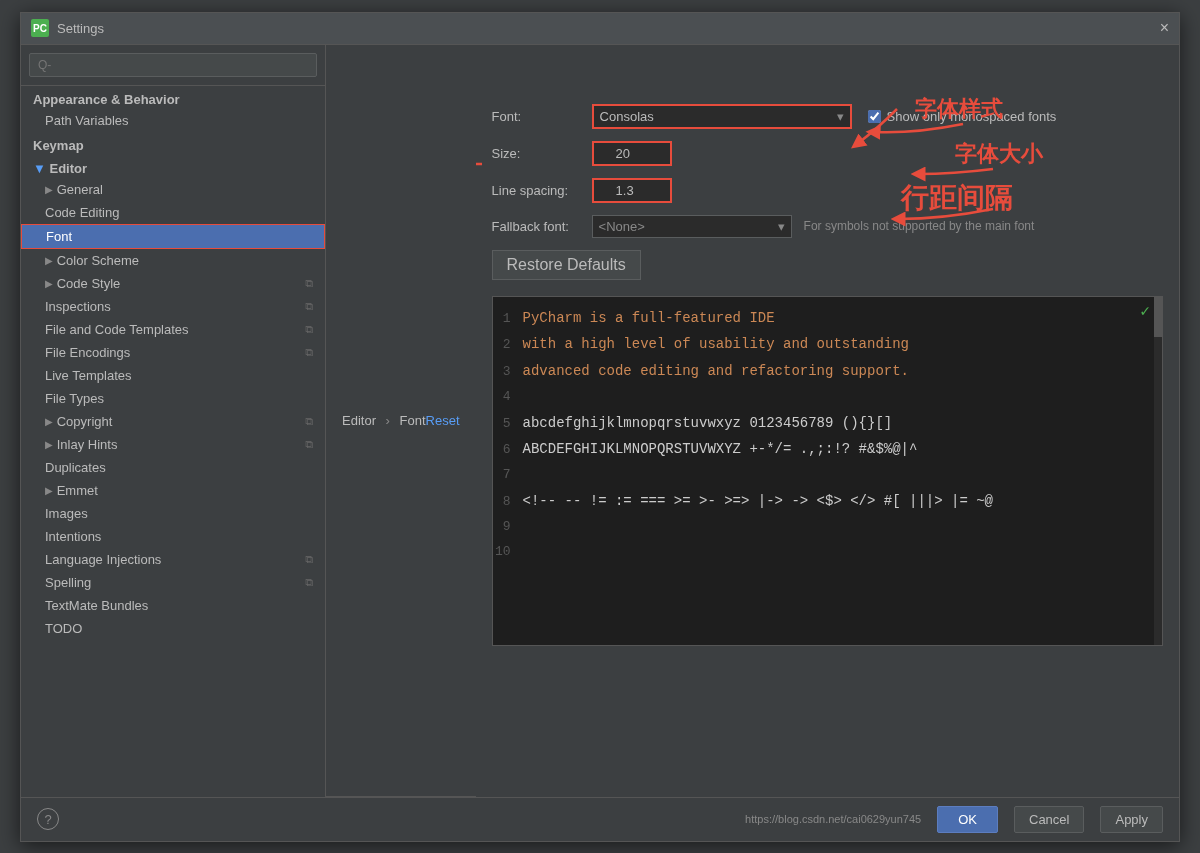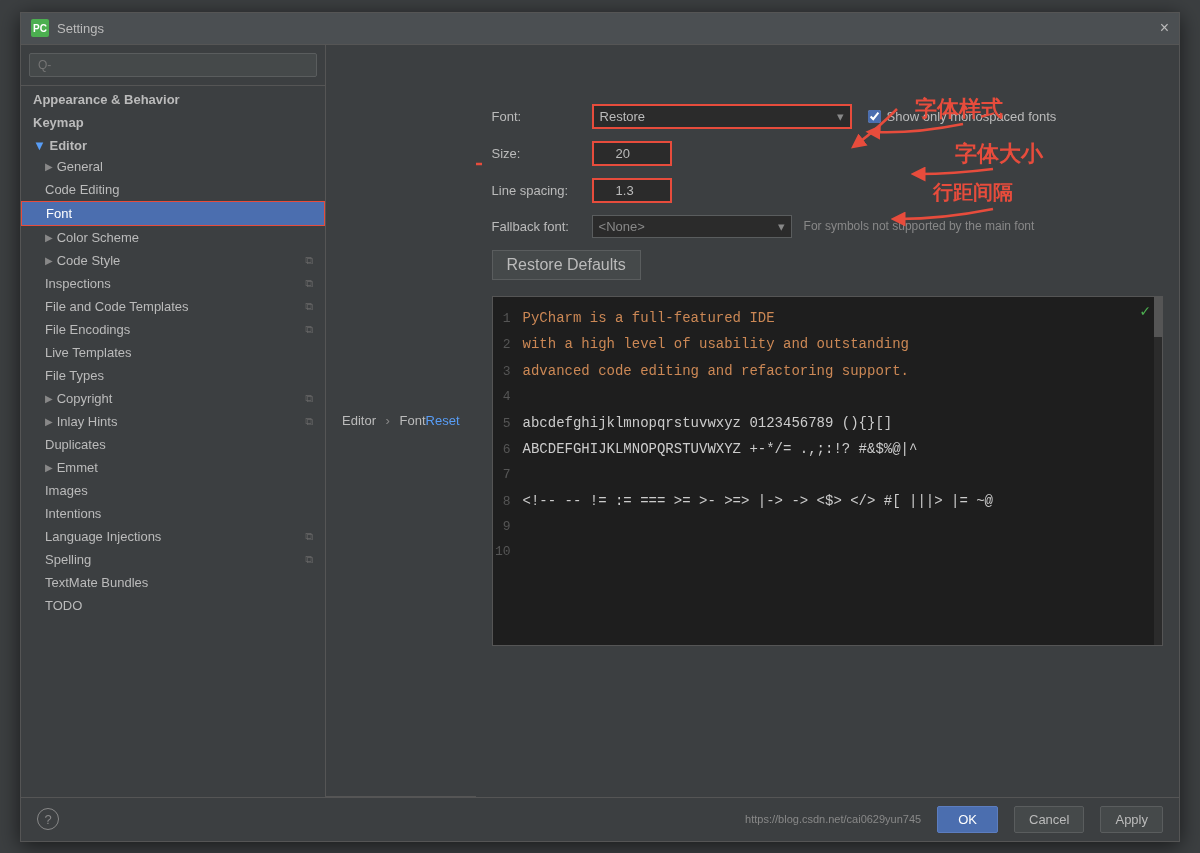--- a/index.html
+++ b/index.html
@@ -366,20 +366,23 @@
 
     <div class="sidebar">
       <div class="search-box">
         <input class="search-input" type="text" placeholder="Q-" style="">
       </div>
       <div class="sidebar-list">
 
         <div class="sidebar-section">
           <span>Appearance &amp; Behavior</span>
         </div>
+        <div class="sidebar-item indent1">
+          <span>Path Variables</span>
+        </div>
 
         <div class="sidebar-section">
           <span>Keymap</span>
         </div>
 
         <div class="sidebar-section">
           <span style="color:#589df6;">▼</span> <span>Editor</span>
         </div>
         <div class="sidebar-item indent1">
           <span style="margin-right:4px;font-size:10px;color:#888;">▶</span>
@@ -470,21 +473,21 @@
       </div>
 
       <div class="main-content">
 
         
         <div style="position:relative;margin-top:43px;">
 
           <div class="form-row">
             <span class="form-label">Font:</span>
             <div class="font-dropdown red-box" style="display:flex;align-items:center;width:260px;padding:3px 6px;background:#2b2b2b;border:2px solid #e74c3c;color:#bbbbbb;font-size:13px;cursor:pointer;">
-              <span>Restore</span>
+              <span>Consolas</span>
               <span style="margin-left:auto;color:#888;">▾</span>
             </div>
 
             <svg style="position:absolute;left:335px;top:-5px;width:80px;height:60px;pointer-events:none;">
               <defs>
                 <marker id="arrowhead1" markerWidth="6" markerHeight="6" refX="3" refY="3" orient="auto">
                   <polygon points="0 0, 6 3, 0 6" fill="#e74c3c"></polygon>
                 </marker>
               </defs>
               <path d="M 70 10 Q 50 30 30 45" stroke="#e74c3c" stroke-width="2.5" fill="none" marker-end="url(#arrowhead1)"></path>
@@ -520,21 +523,21 @@
           <div style="position:absolute;top:35px;right:120px;color:#e74c3c;font-size:22px;font-weight:bold;pointer-events:none;">字体大小</div>
           <svg style="position:absolute;top:40px;right:0;width:300px;height:60px;pointer-events:none;">
             <defs>
               <marker id="arrowhead3" markerWidth="6" markerHeight="6" refX="3" refY="3" orient="auto">
                 <polygon points="0 0, 6 3, 0 6" fill="#e74c3c"></polygon>
               </marker>
             </defs>
             <path d="M 130 25 Q 90 30 55 30" stroke="#e74c3c" stroke-width="2.5" fill="none" marker-end="url(#arrowhead3)"></path>
           </svg>
 
-          <div style="position:absolute;top:75px;right:150px;color:#e74c3c;font-size:20px;font-weight:bold;pointer-events:none;">行距间隔</div>
+          <div style="position:absolute;top:75px;right:150px;color:#e74c3c;font-size:28px;font-weight:bold;pointer-events:none;">行距间隔</div>
           <svg style="position:absolute;top:80px;right:0;width:330px;height:60px;pointer-events:none;">
             <defs>
               <marker id="arrowhead4" markerWidth="6" markerHeight="6" refX="3" refY="3" orient="auto">
                 <polygon points="0 0, 6 3, 0 6" fill="#e74c3c"></polygon>
               </marker>
             </defs>
             <path d="M 160 25 Q 110 35 65 35" stroke="#e74c3c" stroke-width="2.5" fill="none" marker-end="url(#arrowhead4)"></path>
           </svg>
 
           <svg style="position:absolute;left:-250px;top:10px;width:250px;height:80px;pointer-events:none;z-index:10;">

